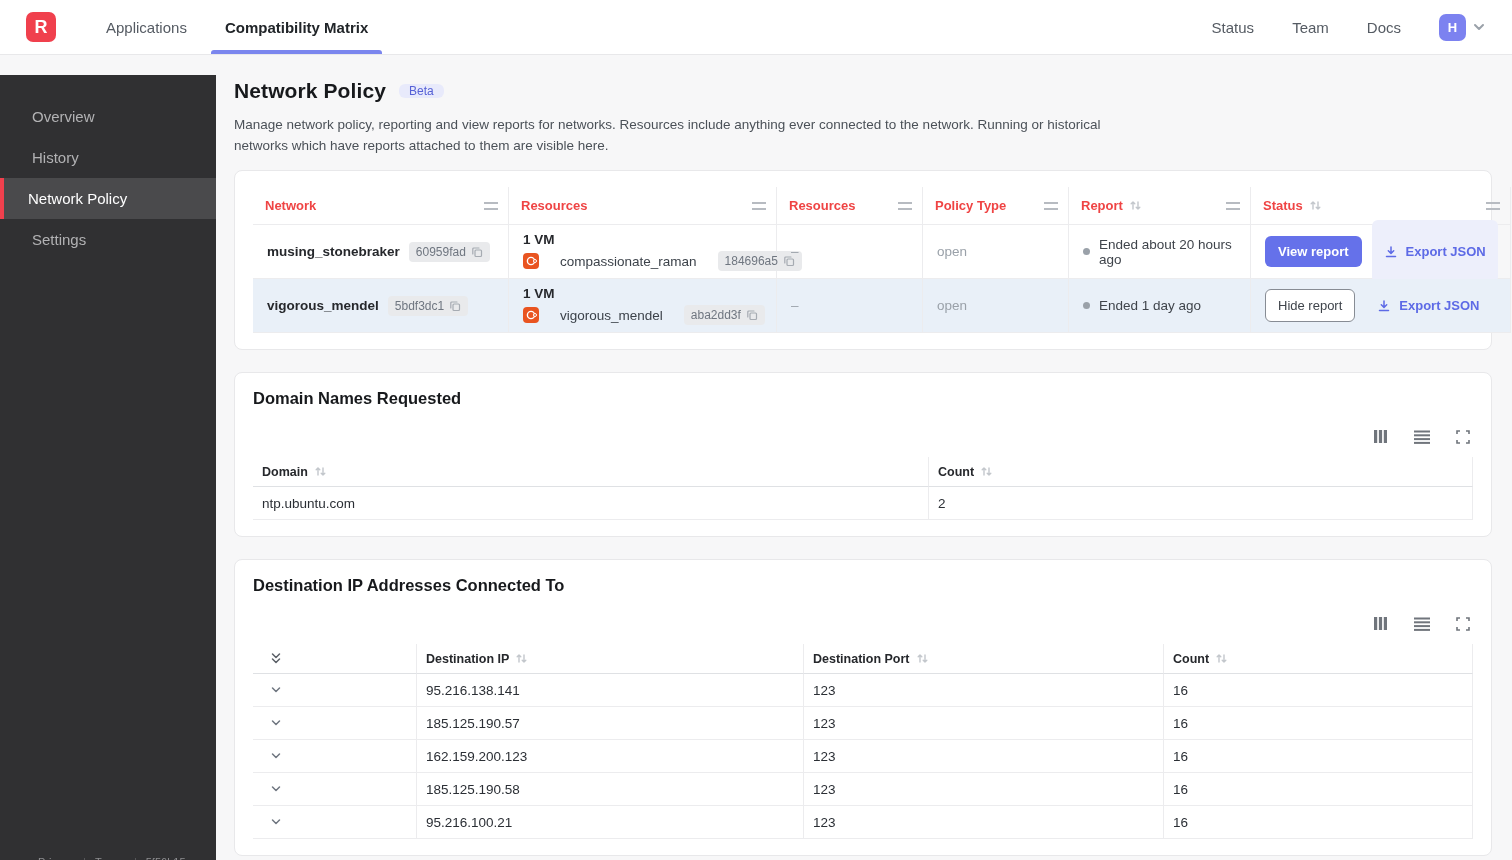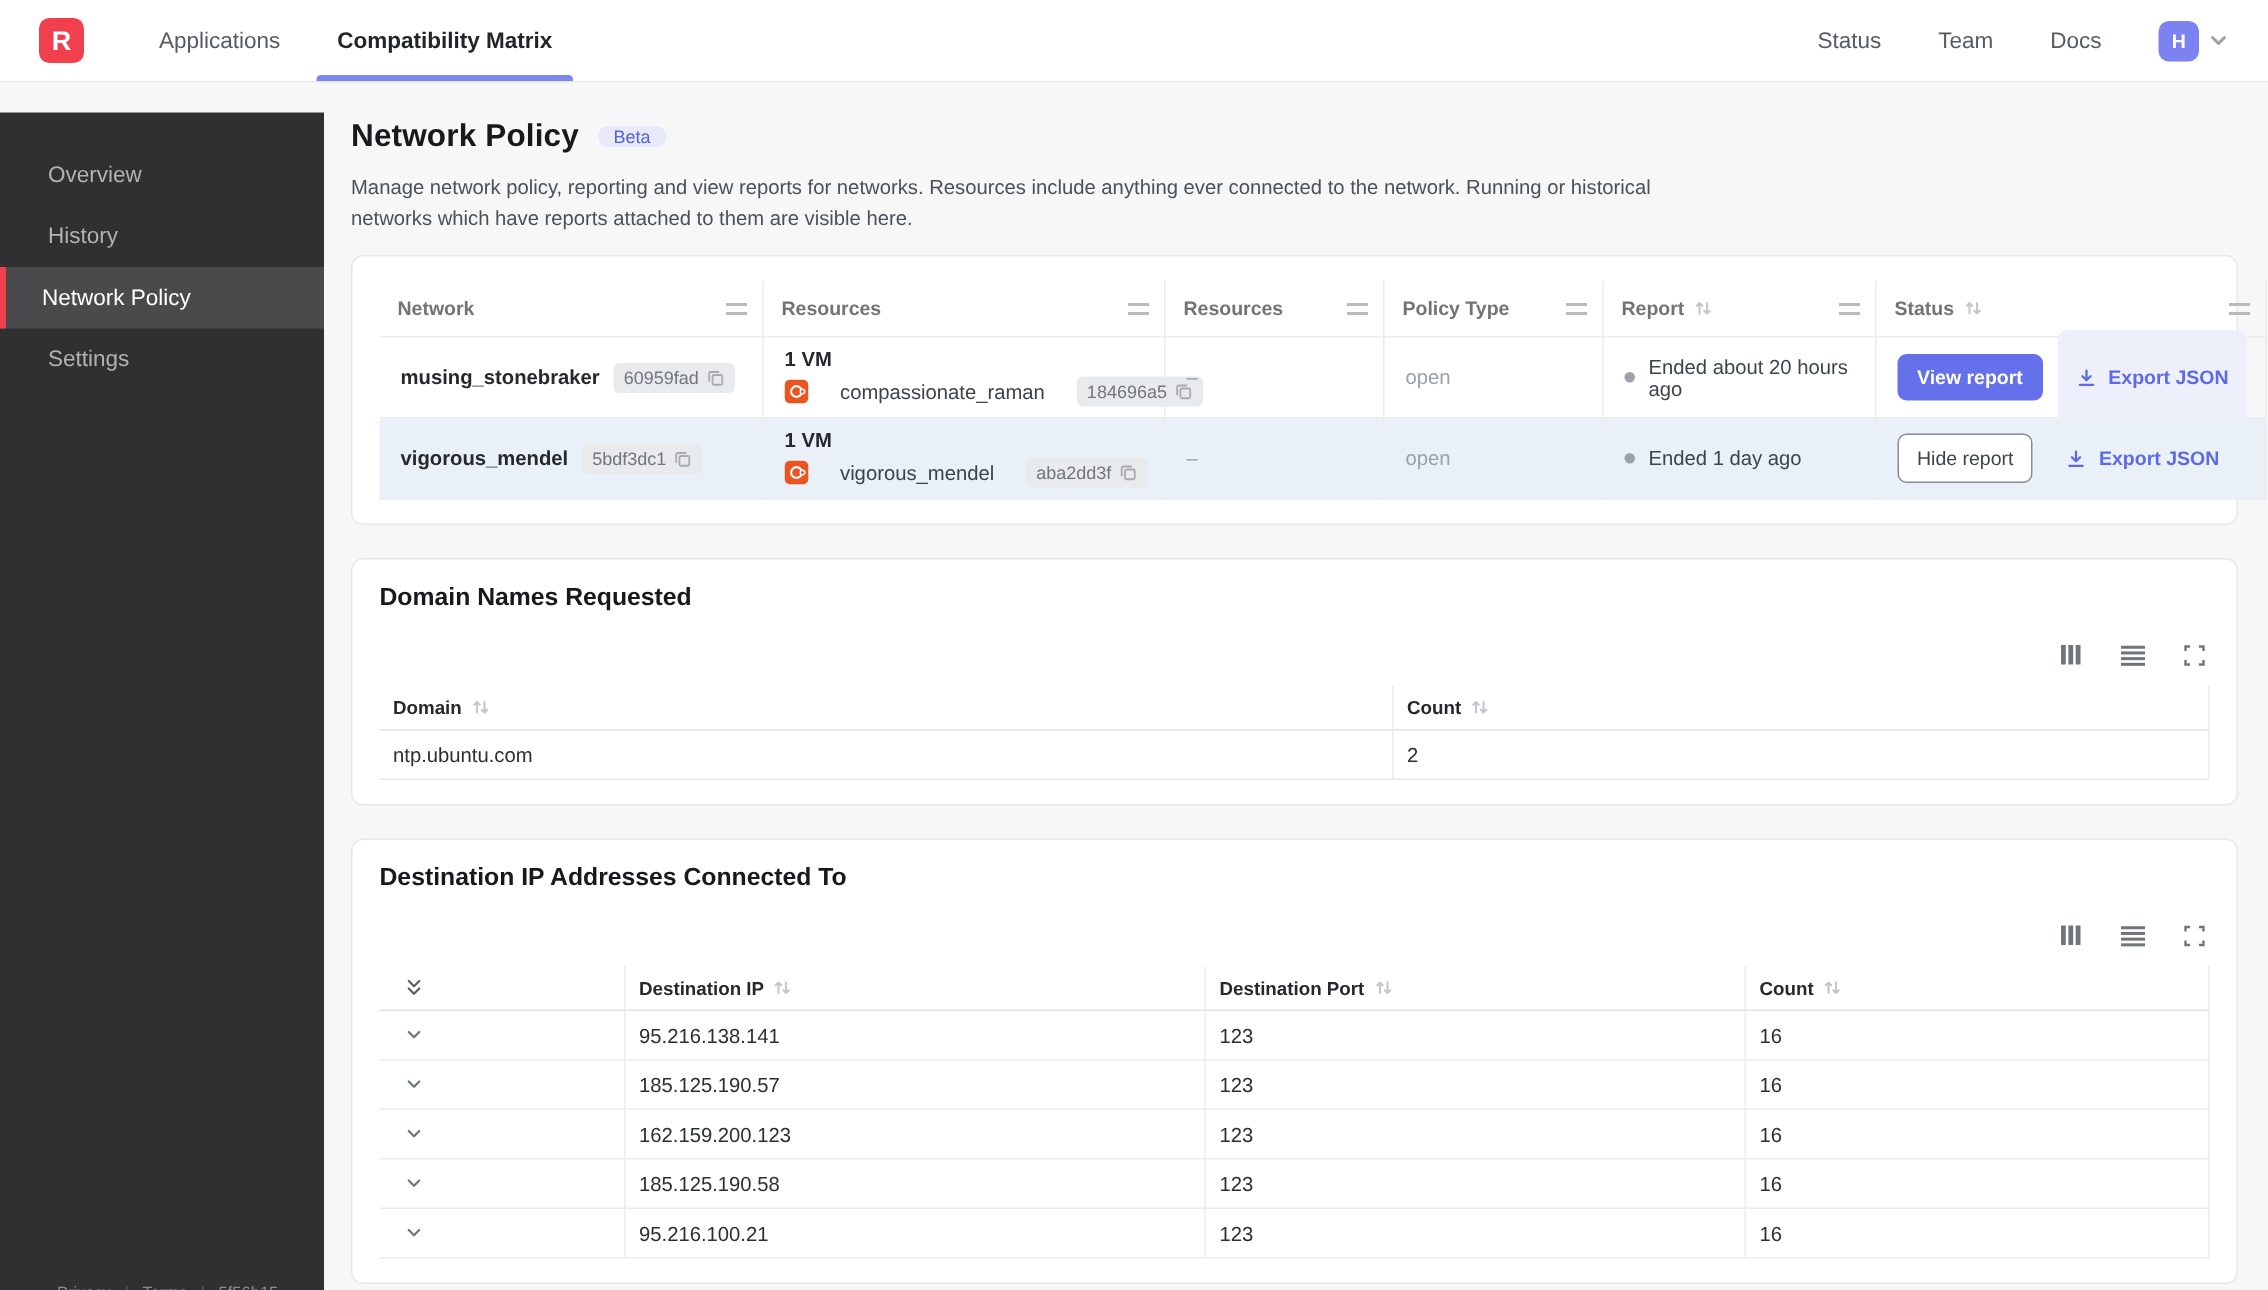--- a/index.html
+++ b/index.html
@@ -39,21 +39,21 @@
   .card + .card { margin-top: 22px; }
 
   
   .sort-icon { display: inline-flex; margin-left: 6px; }
   .drag-icon { width: 14px; height: 8px; border-top: 2px solid #b7bbc1; border-bottom: 2px solid #b7bbc1; flex: none; }
   .pill { display: inline-flex; align-items: center; gap: 5px; background: #e9eaec; color: #6f7680; font-size: 12px; padding: 3px 7px; border-radius: 4px; white-space: nowrap; }
   .dim { color: #9aa1a9; }
 
   
   .ntable { display: grid; grid-template-columns: 256px 268px 146px 146px 182px 1fr; }
-  .ntable .hcell { display: flex; align-items: center; height: 38px; padding: 0 10px 0 12px; border-right: 1px solid #ececee; border-bottom: 1px solid #ececee; font-size: 13px; font-weight: 700; color: #737373; }
+  .ntable .hcell { display: flex; align-items: center; height: 38px; padding: 0 10px 0 12px; border-right: 1px solid #ececee; border-bottom: 1px solid #ececee; font-size: 13px; font-weight: 700; color: #ef4444; }
   .ntable .hcell .spacer { flex: 1; }
   .ntable .cell { display: flex; align-items: center; padding: 0 12px 0 14px; height: 54px; border-right: 1px solid #ececee; border-bottom: 1px solid #ececee; font-size: 13.5px; }
   .row-hl { background: #e9f0f8; }
   .net-name { font-weight: 700; color: #26282c; margin-right: 9px; white-space: nowrap; }
   .res-cell { flex-direction: column; align-items: flex-start !important; justify-content: center; gap: 4px; }
   .res-count { font-weight: 700; color: #26282c; }
   .res-line { display: flex; align-items: center; gap: 21px; color: #3c424a; }
   .status-cell { gap: 9px; font-size: 13px; color: #3f444b; }
   .status-dot { width: 7px; height: 7px; border-radius: 50%; background: #9aa1a9; flex: none; }
   .report-cell { gap: 10px; }

